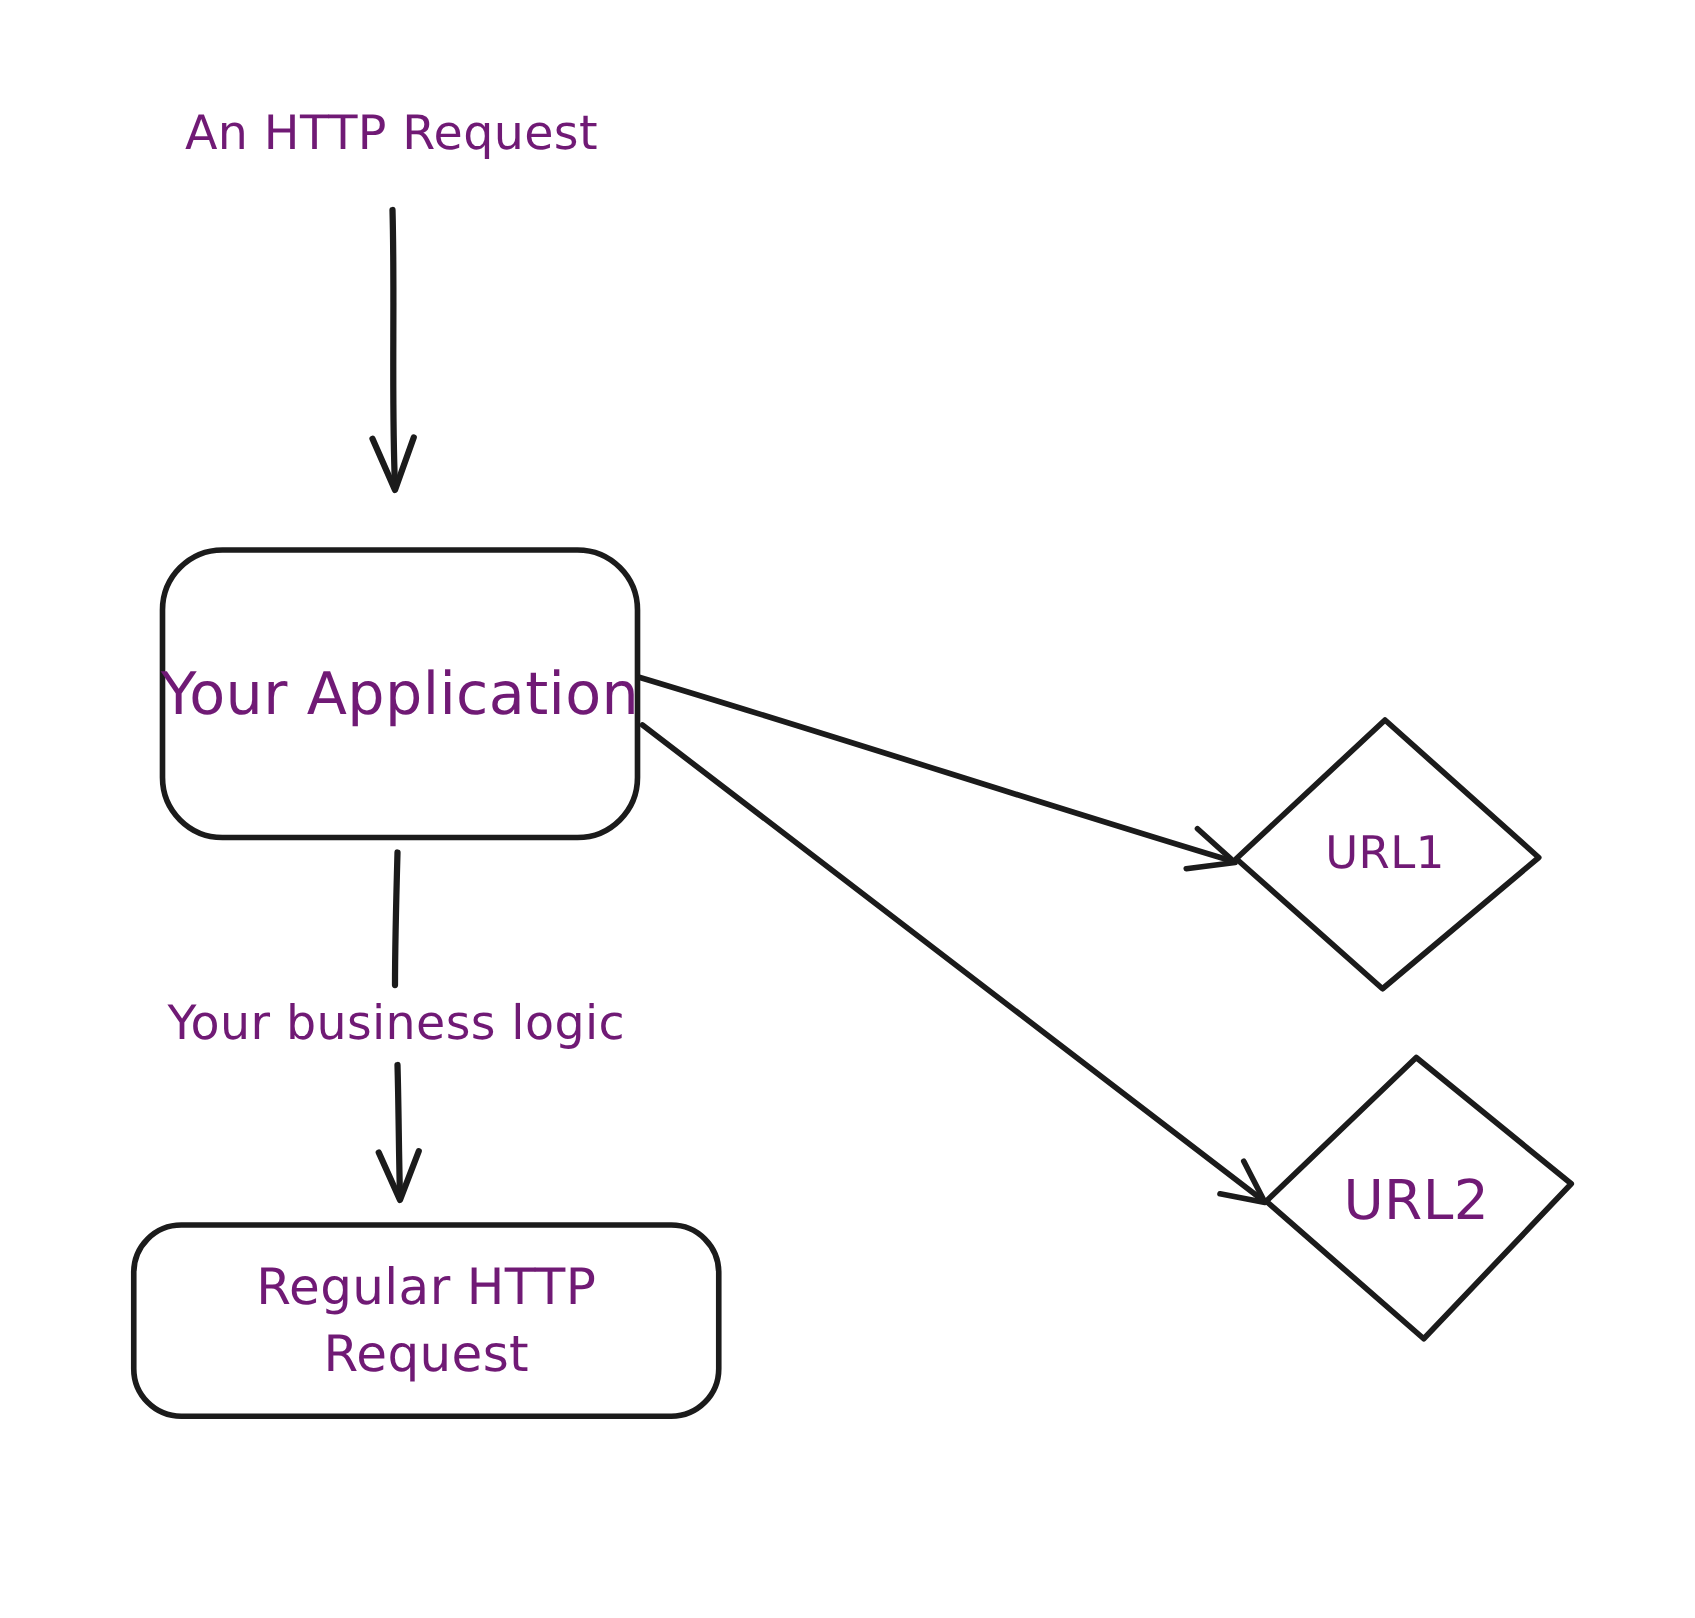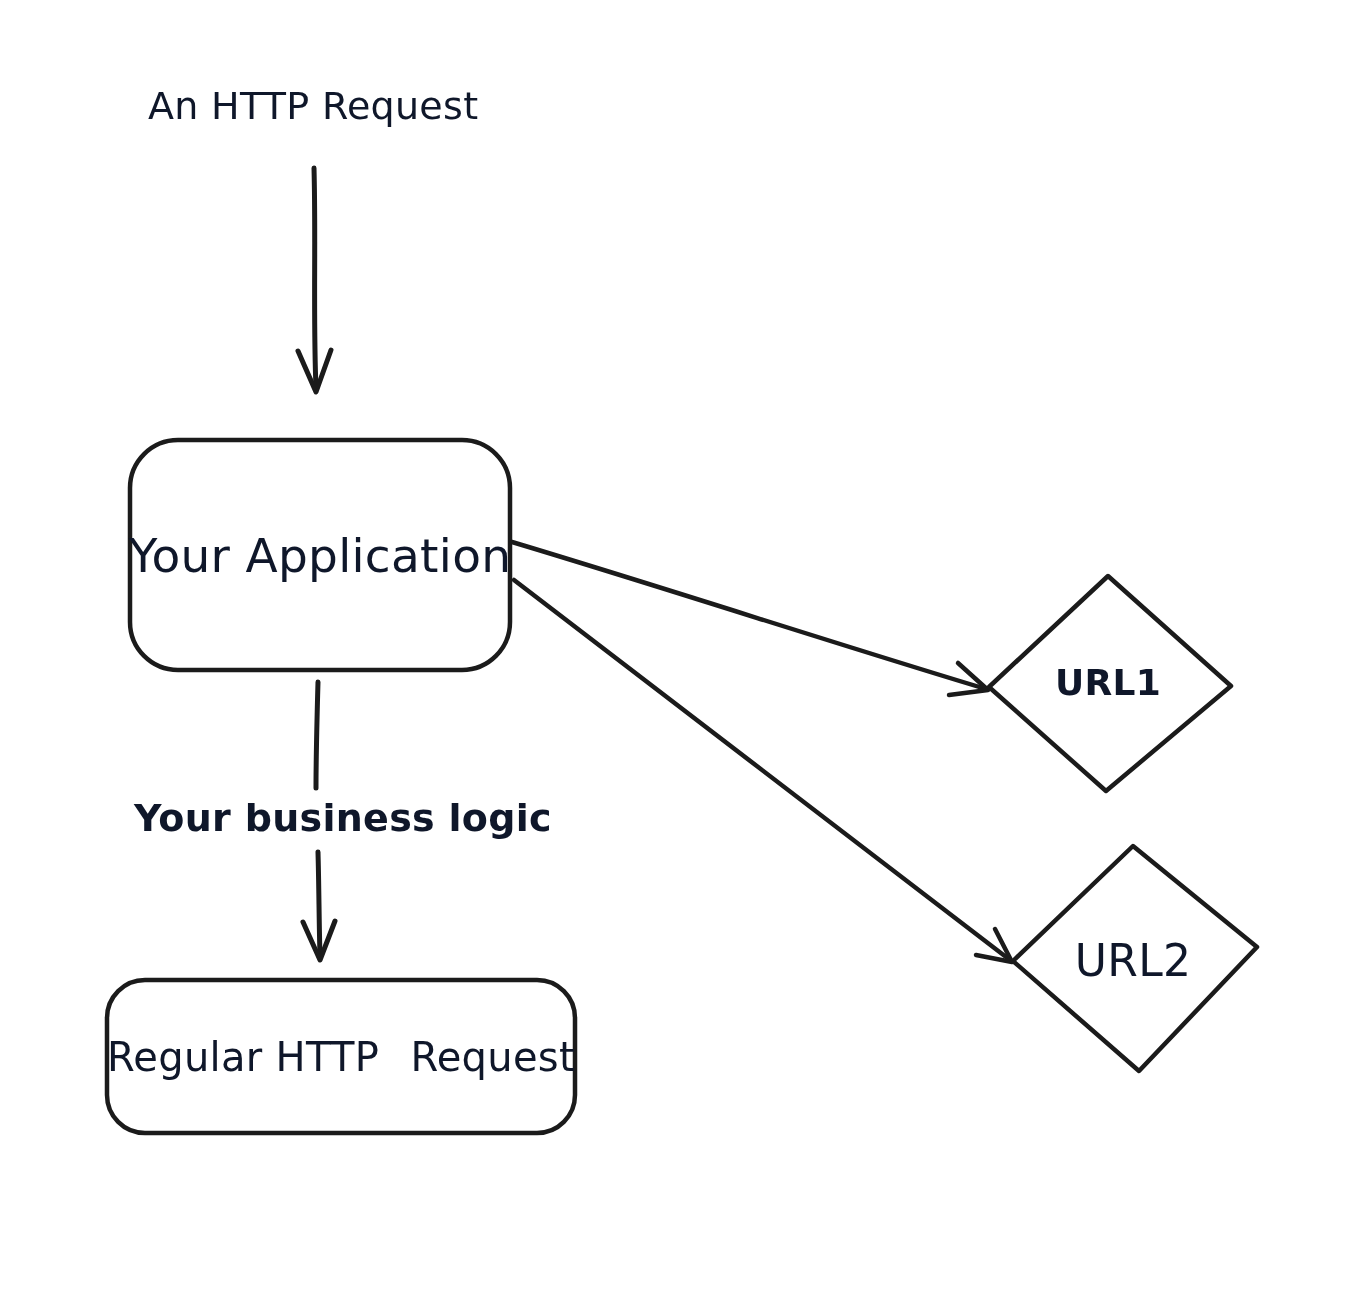--- a/index.html
+++ b/index.html
@@ -18,21 +18,21 @@
   }
   svg.strokes {
     position: absolute;
     left: 0;
     top: 0;
     width: 1356px;
     height: 1294px;
   }
   .label {
     position: absolute;
-    color: #0f172a;
+    color: #701a75;
     letter-spacing: 0.3px;
     white-space: nowrap;
   }
   .label-http-request {
     left: 148px;
     top: 84px;
     font-size: 38px;
   }
   .label-your-application {
     left: 130px;
@@ -51,44 +51,42 @@
     line-height: 1.35;
     white-space: normal;
     width: 560px;
   }
   .label-url1 {
     left: 1028px;
     top: 662px;
     width: 160px;
     text-align: center;
     font-size: 36px;
-    font-weight: bold;
   }
   .label-url2 {
     left: 1053px;
     top: 935px;
     width: 160px;
     text-align: center;
     font-size: 44px;
   }
   .label-business-logic {
     left: 134px;
     top: 796px;
     font-size: 38px;
-    font-weight: bold;
   }
   .label-response {
     left: 107px;
     top: 980px;
     width: 468px;
     height: 153px;
     display: flex;
-    flex-direction: row;
+    flex-direction: column;
     align-items: center;
-    justify-content: space-between;
+    justify-content: center;
     font-size: 40px;
     line-height: 1.35;
   }
 </style>
 </head>
 <body>
 
 <div class="canvas">
 
   <svg class="strokes" viewBox="0 0 1356 1294" fill="none" stroke="#1b1b1b" stroke-linecap="round" stroke-linejoin="round">

